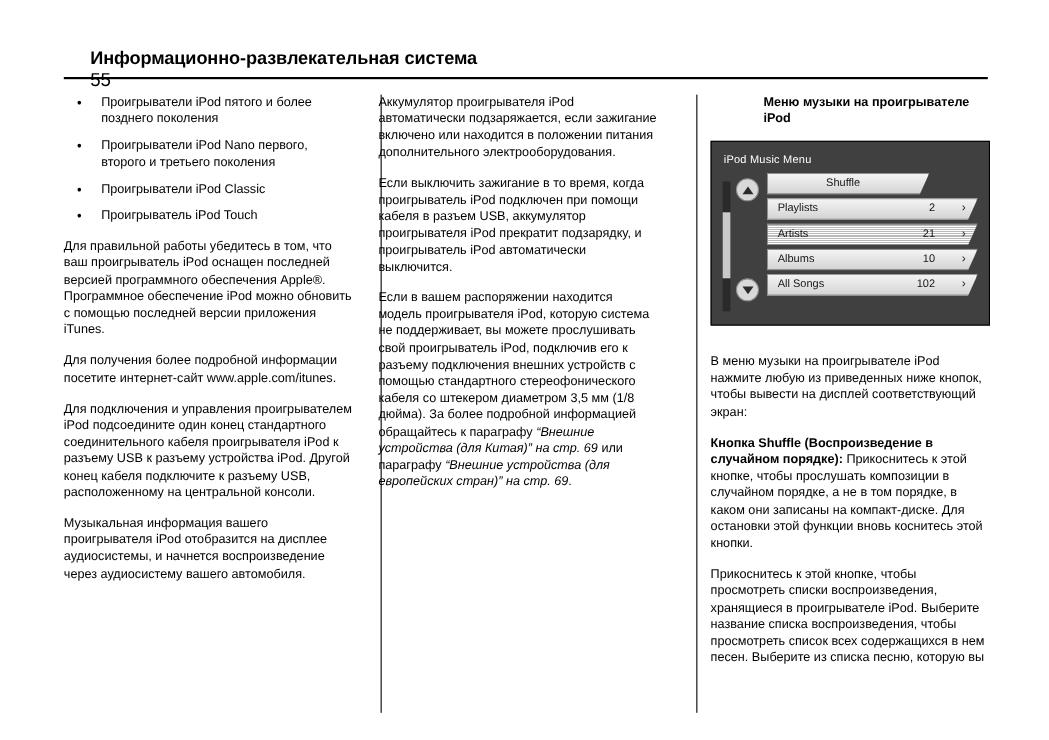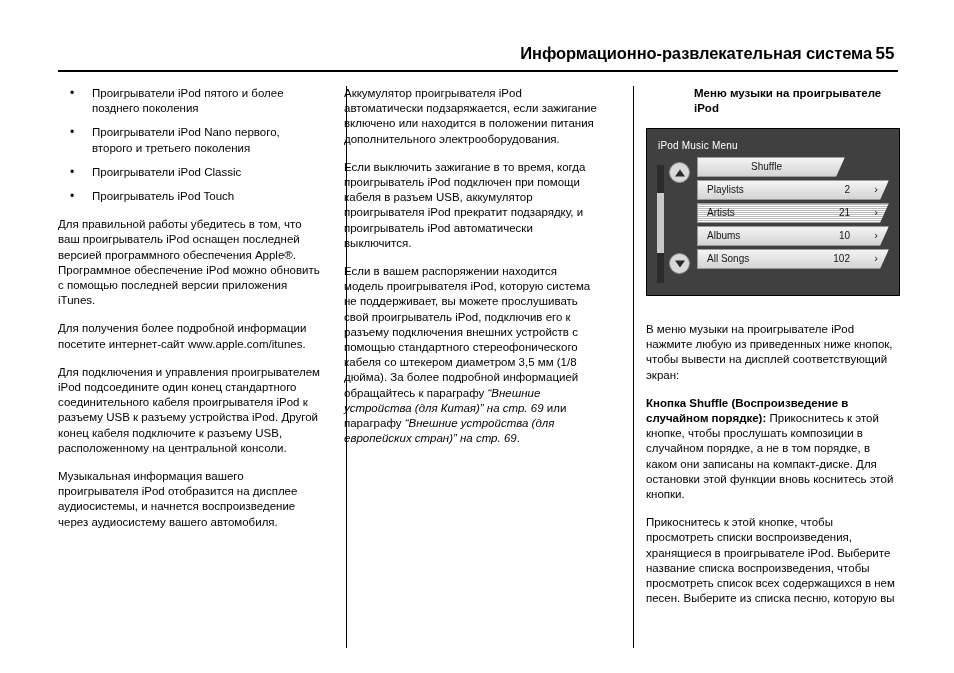--- a/index.html
+++ b/index.html
@@ -24,31 +24,33 @@
 
   
   .header {
     position: absolute;
     left: 58px;
     top: 44px;
     width: 840px;
     display: flex;
     align-items: baseline;
     justify-content: flex-end;
+    flex-direction: column;
   }
   .header-title {
     font-size: 16.5px;
     font-weight: bold;
     letter-spacing: -0.1px;
   }
   .header-page {
     font-size: 17px;
-    font-weight: bold;
+    font-weight: normal;
+    margin-left: 24px;
     width: 26px;
-    text-align: center;
+    text-align: left;
   }
   .header-rule {
     position: absolute;
     left: 58px;
     top: 70px;
     width: 840px;
     height: 2px;
     background: #000000;
   }
 

